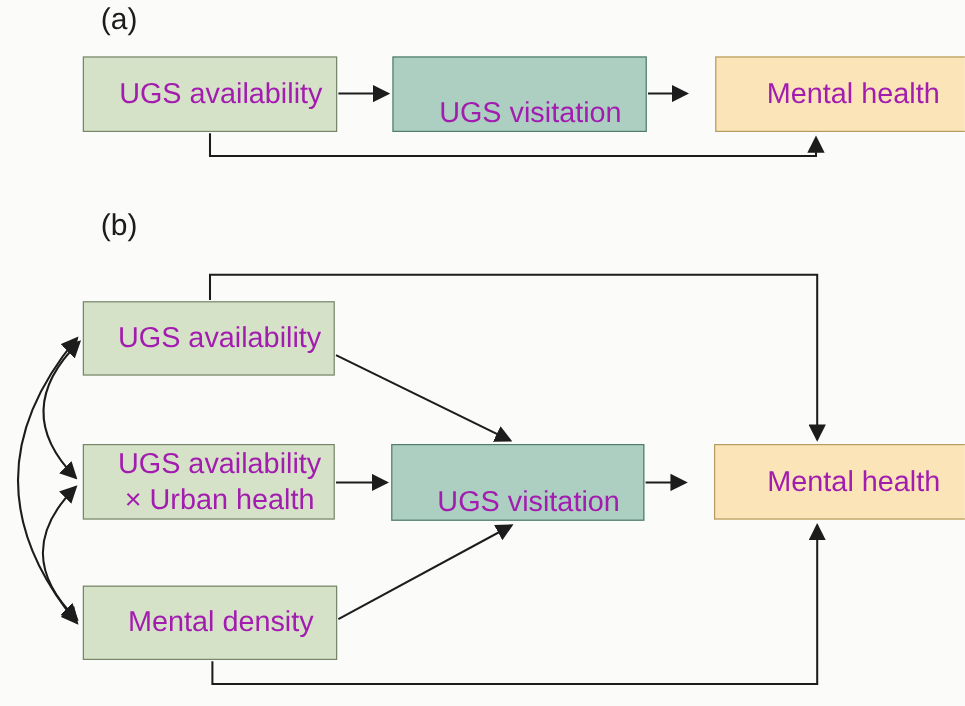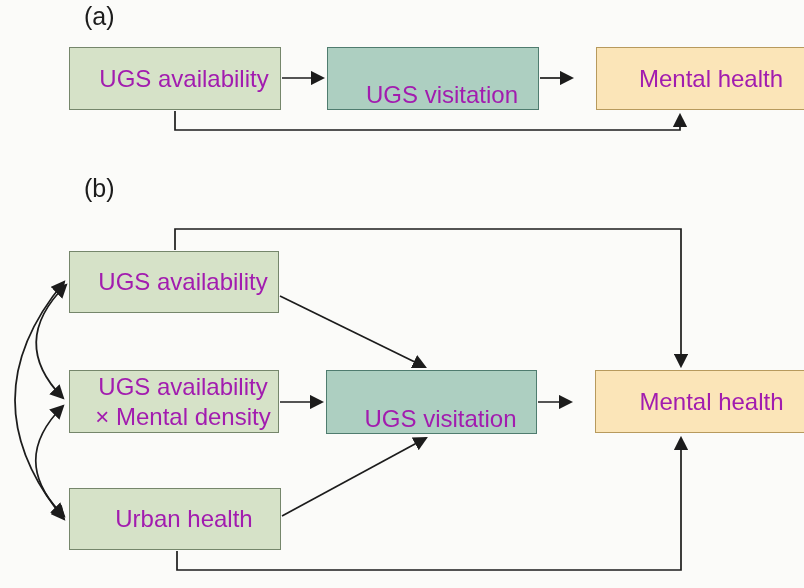--- a/index.html
+++ b/index.html
@@ -83,25 +83,25 @@
 
 <div>
   <div class="panel-label" style="left:84px;top:174px;">(b)</div>
 
   <div class="box box-green" style="left:69px;top:251px;width:210px;height:62px;">
     <span>UGS availability</span>
   </div>
 
   <div class="box box-green" style="left:69px;top:370px;width:210px;height:63px;">
     <span>UGS availability</span>
-    <span>× Mental density</span>
+    <span>× Urban health</span>
   </div>
 
   <div class="box box-green" style="left:69px;top:488px;width:212px;height:62px;">
-    <span>Urban health</span>
+    <span>Mental density</span>
   </div>
 
   <div class="box box-teal" style="left:326px;top:370px;width:211px;height:64px;">
     <span>UGS visitation</span>
   </div>
 
   <div class="box box-orange" style="left:575px;top:370px;width:215px;height:63px;">
     <span>Mental health</span>
   </div>
 </div>

